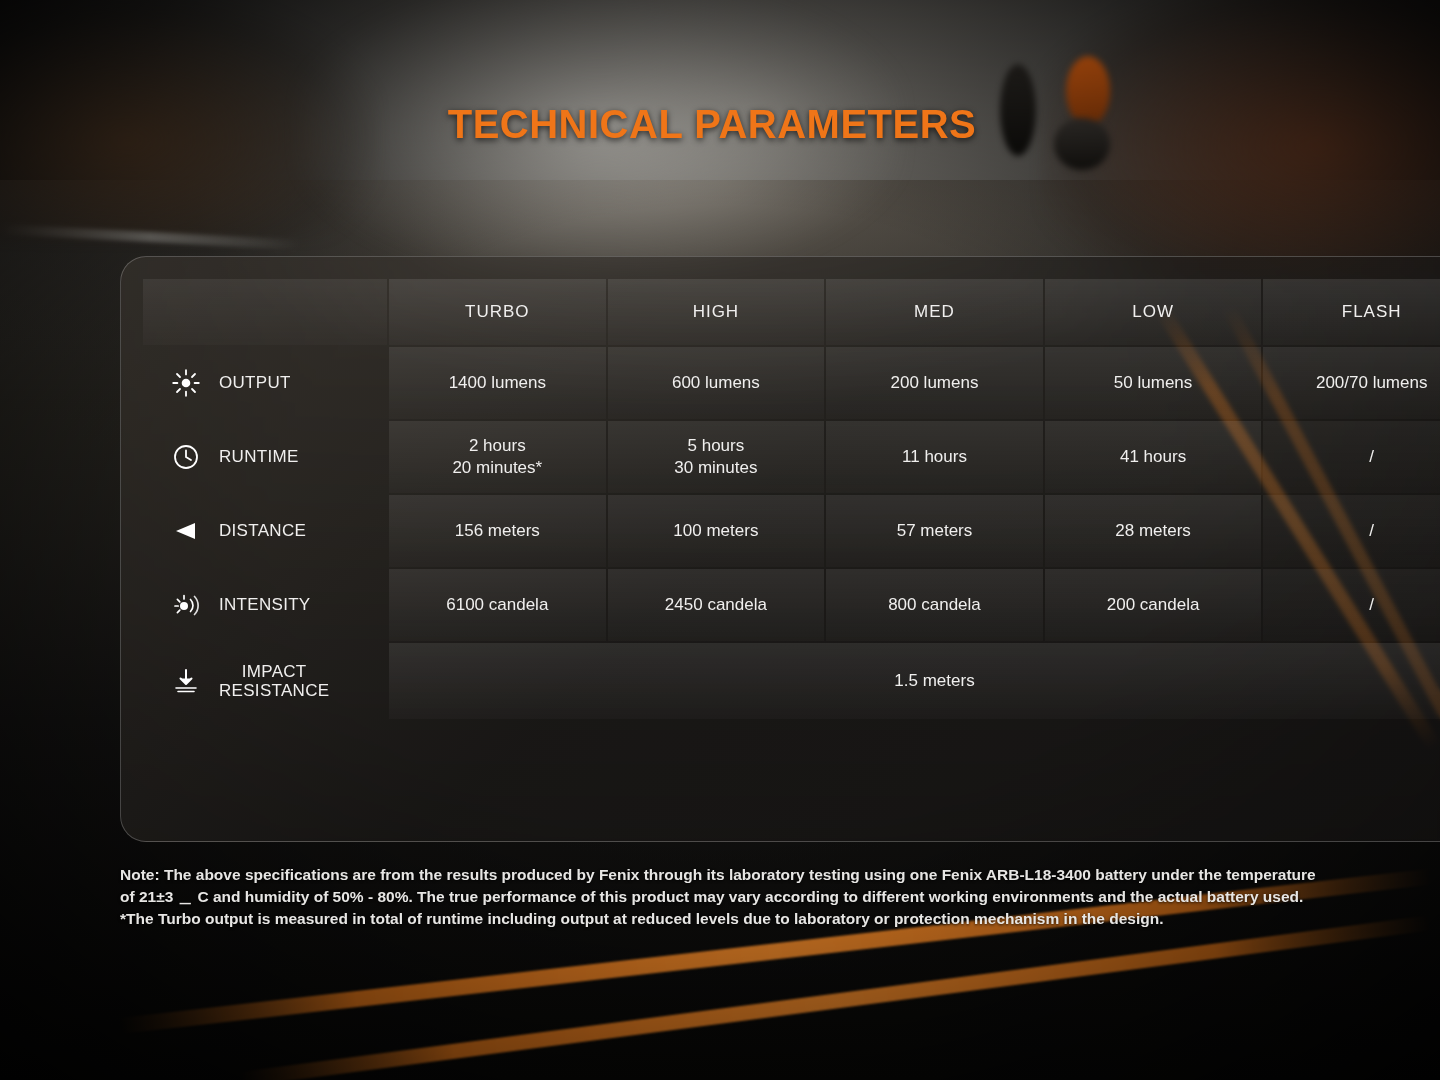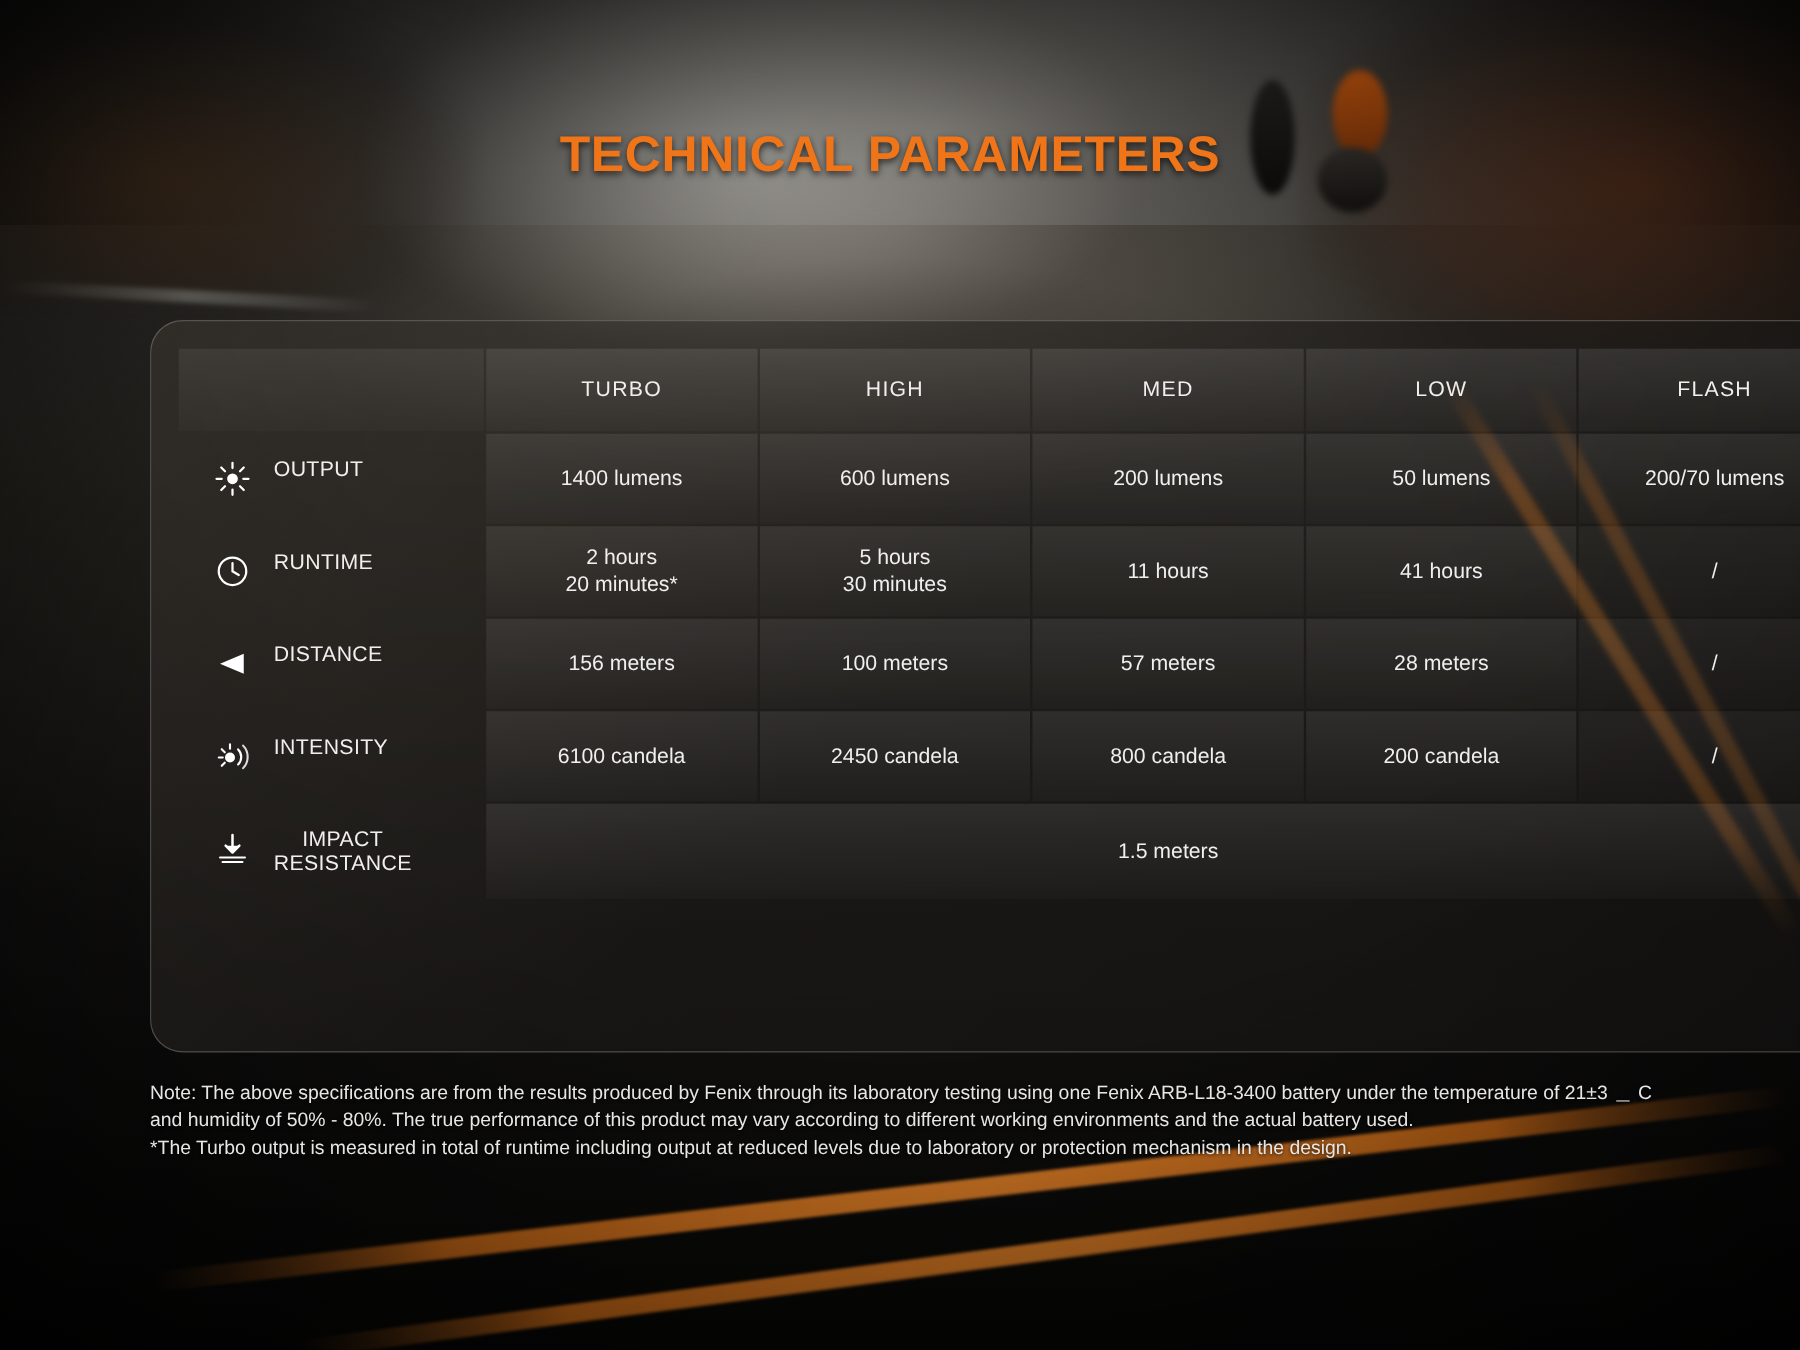--- a/index.html
+++ b/index.html
@@ -152,40 +152,40 @@
     background: linear-gradient(180deg, rgba(255,255,255,.05), rgba(255,255,255,.015));
   }
   .label-cell {
     text-align: left;
     padding-left: 26px !important;
     font-weight: bold;
     font-size: 18px;
     letter-spacing: .3px;
     background: transparent !important;
   }
-  .label-inner { display: flex; align-items: flex-start; gap: 16px; }
+  .label-inner { display: flex; align-items: center; gap: 16px; }
   .label-inner .ico { width: 34px; height: 34px; flex: none; display:flex; align-items:center; justify-content:center; }
   .label-txt { line-height: 1.12; }
 
   .two-line { line-height: 1.3; }
 
   .merged {
     height: 76px;
     background: linear-gradient(180deg, rgba(255,255,255,.085), rgba(255,255,255,.025));
   }
 
   .note {
     position:absolute;
     left: 120px; top: 864px; width: 1210px;
     color: #e7e6e4;
     font-size: 15.5px;
     line-height: 1.42;
     text-shadow: 0 1px 3px rgba(0,0,0,.8);
   }
-  .note p { margin: 0; }
+  .note p { margin: 0; font-weight: bold; }
 </style>
 </head>
 <body>
 
 <div id="page">
 
   <div class="bg">
     <div class="bg-road"></div>
     <div class="mist"></div>
     <div class="foliage-l"></div>

